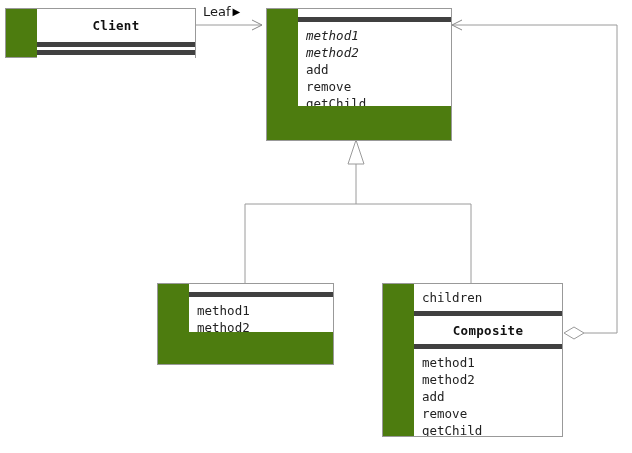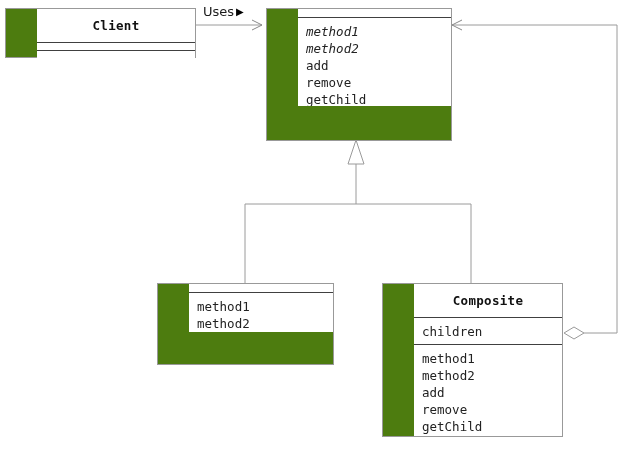--- a/index.html
+++ b/index.html
@@ -23,21 +23,21 @@
     border: 1px solid #999999;
     background: #4d7c0f;
     padding-left: 31px;
   }
   .compartment {
     box-sizing: border-box;
     background: #ffffff;
     overflow: hidden;
   }
   .compartment + .compartment {
-    border-top: 1px solid #404040;
+    border-top: 5px solid #404040;
   }
   .title-compartment {
     display: flex;
     align-items: center;
     justify-content: center;
     font-size: 12.5px;
     letter-spacing: 0.3px;
     color: #111111;
     font-weight: bold;
   }
@@ -119,21 +119,21 @@
 
     <g>
       <line x1="584" y1="333" x2="617" y2="333" stroke="#9a9a9a" stroke-width="1"></line>
       <line x1="617" y1="333" x2="617" y2="25" stroke="#9a9a9a" stroke-width="1"></line>
       <line x1="617" y1="25" x2="452" y2="25" stroke="#9a9a9a" stroke-width="1" marker-end="url(#open-arrow)"></line>
       <polygon points="564,333 574,327 584,333 574,339" fill="#ffffff" stroke="#9a9a9a" stroke-width="1"></polygon>
     </g>
   </svg>
 
   <div class="edge-label" style="left:203px; top:4px;">
-    <span>Uses</span>
+    <span>Leaf</span>
     <span class="dir-marker">▶</span>
   </div>
 
   <div class="uml-box" style="left:5px; top:8px; width:191px; height:50px;">
     <div class="compartment title-compartment" style="height:33px;">Client</div>
     <div class="compartment empty-compartment"></div>
     <div class="compartment empty-compartment"></div>
   </div>
 
   <div class="uml-box" style="left:266px; top:8px; width:186px; height:133px;">
@@ -149,24 +149,24 @@
 
   <div class="uml-box" style="left:157px; top:283px; width:177px; height:82px;">
     <div class="compartment empty-compartment"></div>
     <div class="compartment member-compartment" style="height:40px;">
       <div class="member">method1</div>
       <div class="member">method2</div>
     </div>
   </div>
 
   <div class="uml-box" style="left:382px; top:283px; width:181px; height:154px;">
-    <div class="compartment title-compartment" style="height:33px;">Composite</div>
     <div class="compartment member-compartment" style="height:27px;">
       <div class="member">children</div>
     </div>
+    <div class="compartment title-compartment" style="height:33px;">Composite</div>
     <div class="compartment member-compartment" style="height:92px;">
       <div class="member">method1</div>
       <div class="member">method2</div>
       <div class="member">add</div>
       <div class="member">remove</div>
       <div class="member">getChild</div>
     </div>
   </div>
 
 </div>

